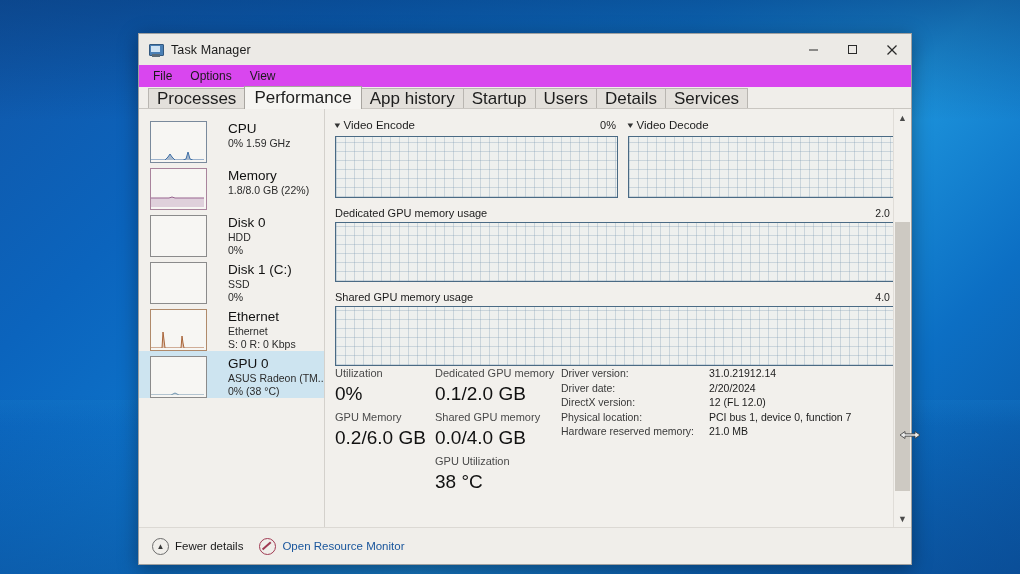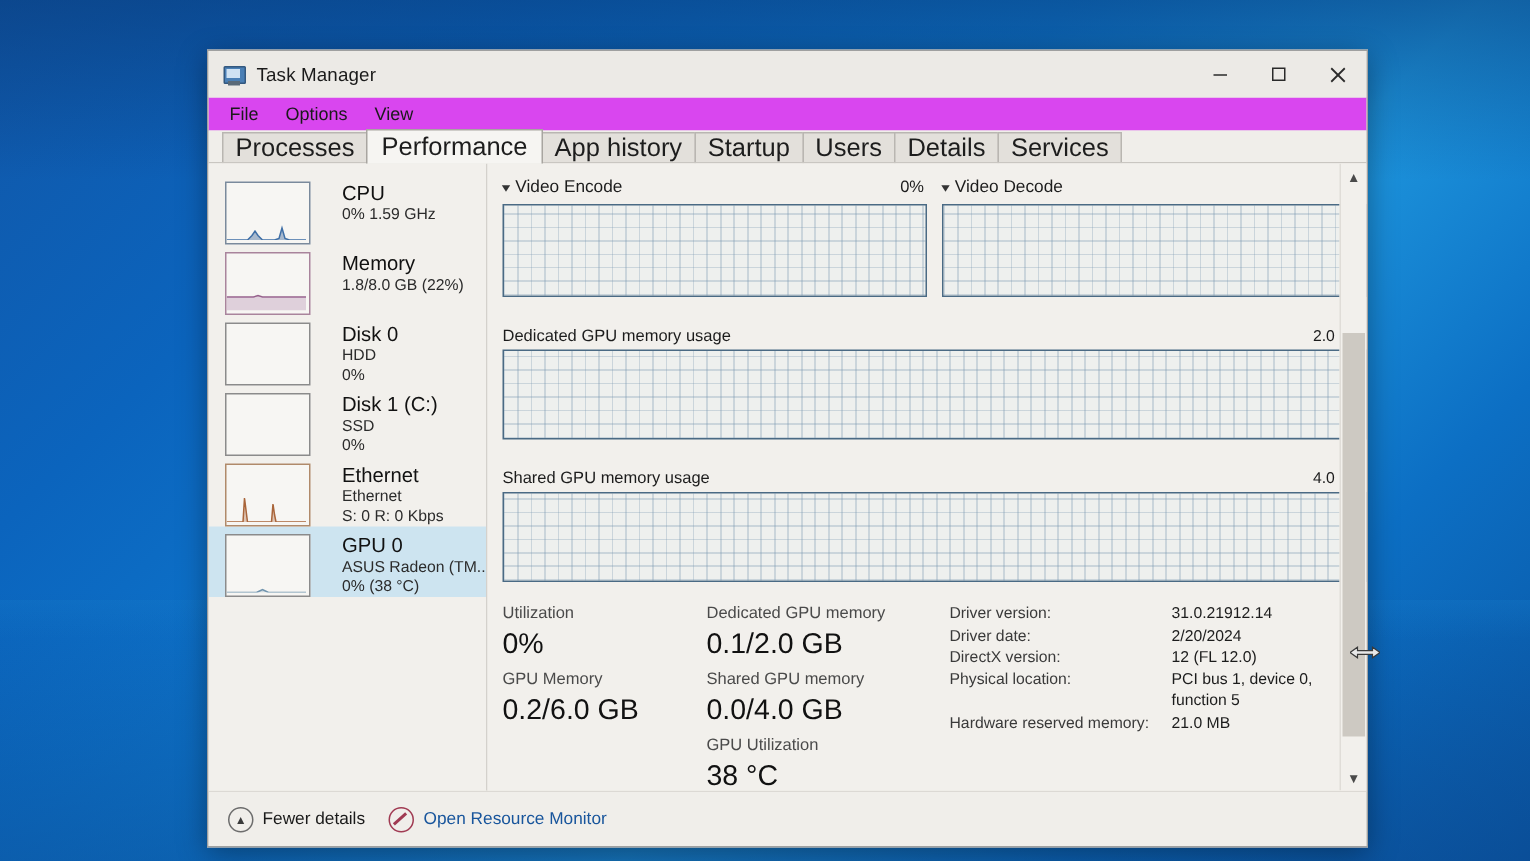--- a/index.html
+++ b/index.html
@@ -236,36 +236,34 @@
   .graph-box {
     border: 1px solid #4a6a84;
     background:
       repeating-linear-gradient(0deg, rgba(120,150,175,.30) 0 1px, rgba(0,0,0,0) 1px 9px),
       repeating-linear-gradient(90deg, rgba(120,150,175,.30) 0 1px, rgba(0,0,0,0) 1px 9px),
       #eef0ee;
     box-sizing: border-box;
   }
   .gb-small { height: 62px; }
   .gb-wide { height: 60px; }
-  .wide-block { margin-top: 20px; }
+  .wide-block { margin-top: 9px; }
   .wide-head {
     display: flex;
     align-items: baseline;
     font-size: 11px;
     color: #1c1c1c;
     margin-bottom: 3px;
   }
   .wide-head .max { margin-left: auto; font-size: 10.5px; padding-right: 3px; }
 
   
   .stats {
     display: flex;
-    margin-top: 14px;
     padding-right: 8px;
-    gap: 36px;
   }
   .stat-col { flex: 0 0 auto; }
   .col-util { width: 100px; }
   .col-dgm  { width: 124px; }
   .stat-label {
     font-size: 11px;
     color: #4a4a4a;
     line-height: 15px;
   }
   .stat-value {
@@ -554,21 +552,21 @@
           <div class="info-row">
             <span class="info-key">Driver date:</span>
             <span class="info-val">2/20/2024</span>
           </div>
           <div class="info-row">
             <span class="info-key">DirectX version:</span>
             <span class="info-val">12 (FL 12.0)</span>
           </div>
           <div class="info-row">
             <span class="info-key">Physical location:</span>
-            <span class="info-val">PCI bus 1, device 0, function 5</span>
+            <span class="info-val">PCI bus 1, device 0, function 7</span>
           </div>
           <div class="info-row">
             <span class="info-key">Hardware reserved memory:</span>
             <span class="info-val">21.0 MB</span>
           </div>
         </div>
       </div>
 
       <div class="vscroll">
         <div class="sb-arrow">▲</div>

